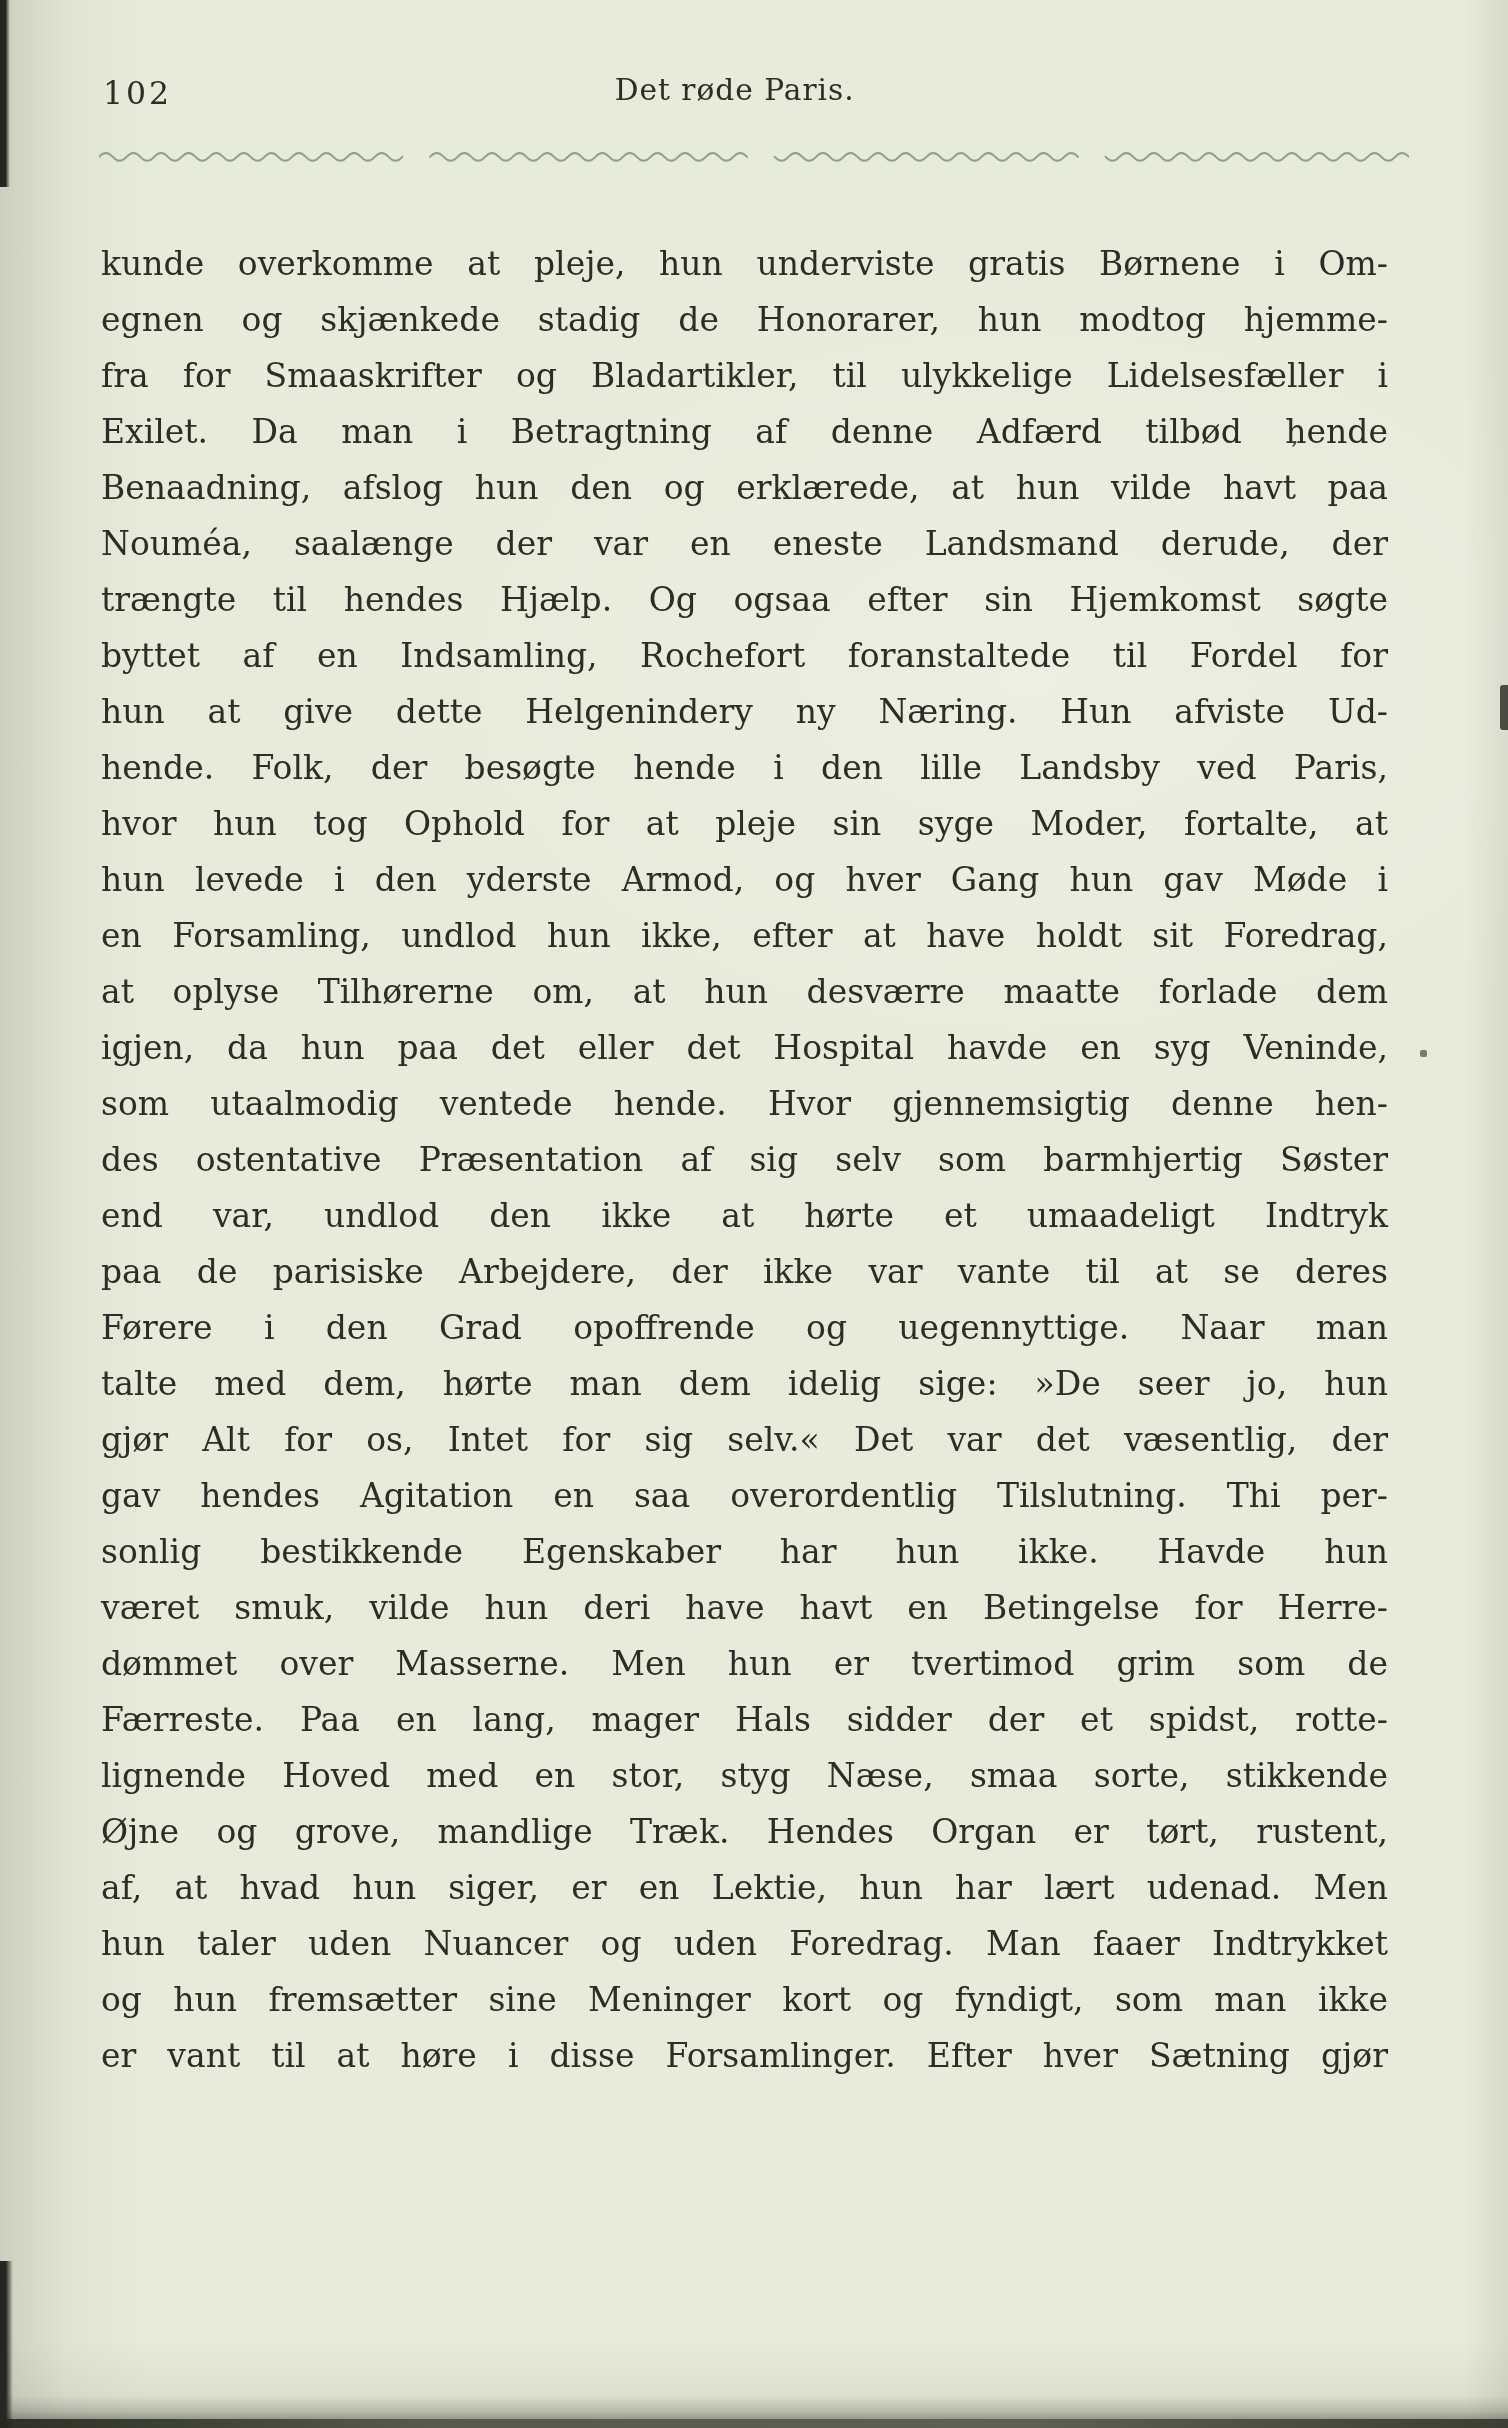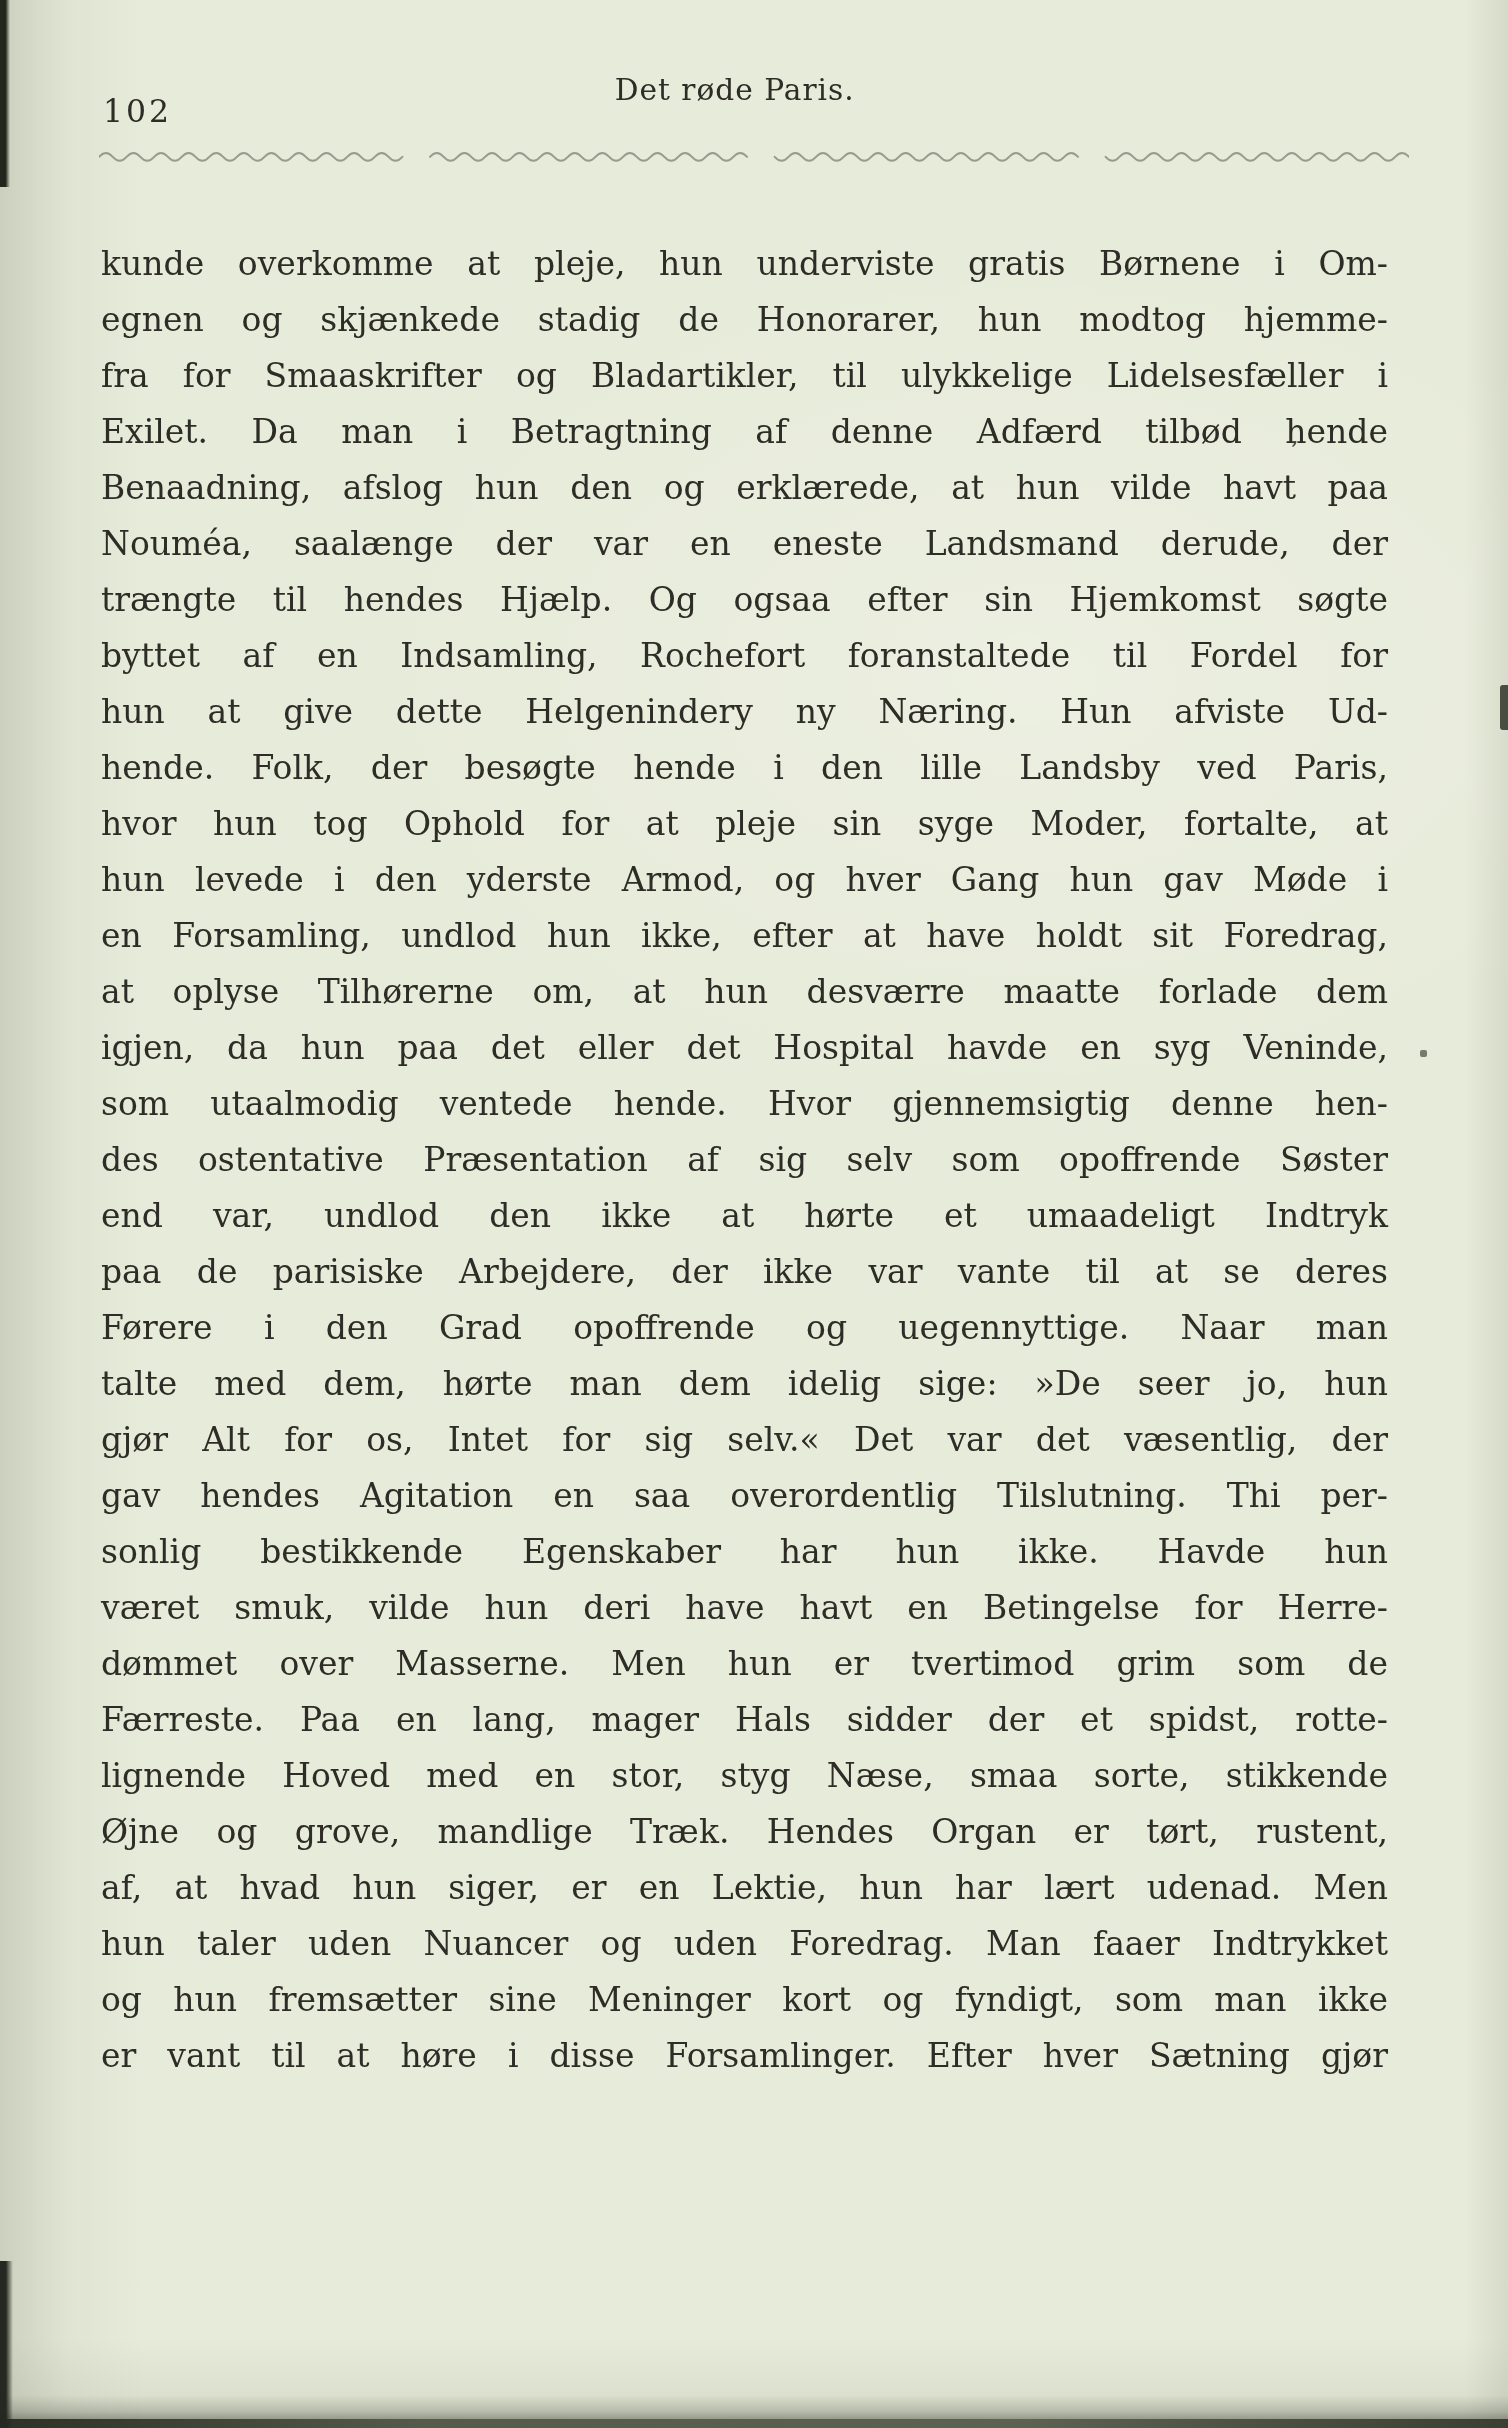--- a/index.html
+++ b/index.html
@@ -25,21 +25,21 @@
       linear-gradient(270deg, rgba(60,68,50,0.10), rgba(60,68,50,0) 44px),
       linear-gradient(0deg, rgba(60,68,50,0.10), rgba(60,68,50,0) 89px),
       var(--paper);
   }
   .page-header{
     position:absolute;
     top:73px; left:103px; right:108px;
     height:45px;
   }
   .page-number{
-    position:absolute; left:0; top:20px;
+    position:absolute; left:0; top:2px;
     font-size:31.5px; letter-spacing:3px;
   }
   .running-title{
     position:absolute; left:50%; top:0;
     transform:translateX(-57%);
     font-size:29.6px;
     letter-spacing:1px;
   }
   .separator{
     position:absolute;
@@ -129,21 +129,21 @@
       <div class="line">trængte til hendes Hjælp. Og ogsaa efter sin Hjemkomst søgte</div>
       <div class="line">byttet af en Indsamling, Rochefort foranstaltede til Fordel for</div>
       <div class="line">hun at give dette Helgenindery ny Næring. Hun afviste Ud-</div>
       <div class="line">hende. Folk, der besøgte hende i den lille Landsby ved Paris,</div>
       <div class="line">hvor hun tog Ophold for at pleje sin syge Moder, fortalte, at</div>
       <div class="line">hun levede i den yderste Armod, og hver Gang hun gav Møde i</div>
       <div class="line">en Forsamling, undlod hun ikke, efter at have holdt sit Foredrag,</div>
       <div class="line">at oplyse Tilhørerne om, at hun desværre maatte forlade dem</div>
       <div class="line">igjen, da hun paa det eller det Hospital havde en syg Veninde,</div>
       <div class="line">som utaalmodig ventede hende. Hvor gjennemsigtig denne hen-</div>
-      <div class="line">des ostentative Præsentation af sig selv som opoffrende Søster</div>
+      <div class="line">des ostentative Præsentation af sig selv som barmhjertig Søster</div>
       <div class="line">end var, undlod den ikke at hørte et umaadeligt Indtryk</div>
       <div class="line">paa de parisiske Arbejdere, der ikke var vante til at se deres</div>
       <div class="line">Førere i den Grad opoffrende og uegennyttige. Naar man</div>
       <div class="line">talte med dem, hørte man dem idelig sige: »De seer jo, hun</div>
       <div class="line">gjør Alt for os, Intet for sig selv.« Det var det væsentlig, der</div>
       <div class="line">gav hendes Agitation en saa overordentlig Tilslutning. Thi per-</div>
       <div class="line">sonlig bestikkende Egenskaber har hun ikke. Havde hun</div>
       <div class="line">været smuk, vilde hun deri have havt en Betingelse for Herre-</div>
       <div class="line">dømmet over Masserne. Men hun er tvertimod grim som de</div>
       <div class="line">Færreste. Paa en lang, mager Hals sidder der et spidst, rotte-</div>

